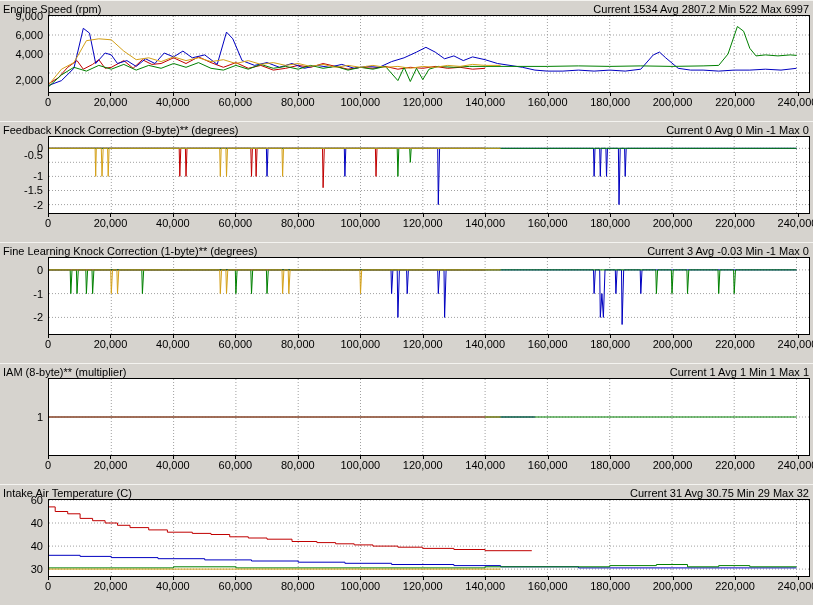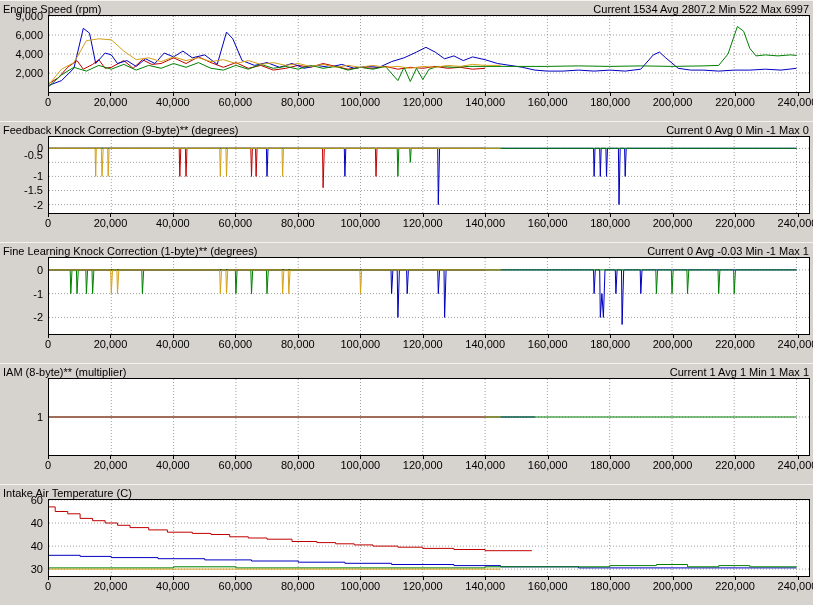--- a/index.html
+++ b/index.html
@@ -36,21 +36,21 @@
 </head>
 <body>
 
 <section class="panel">
   <header class="panel-header">
     <span class="panel-title">Engine Speed (rpm)</span>
     <span class="panel-stats">Current 1534 Avg 2807.2 Min 522 Max 6997</span>
   </header>
   <div class="plot-row">
     <div class="y-gutter">
-        <span class="y-tick-label" style="top: 58px;">2,000</span>
+        <span class="y-tick-label" style="top: 65px;">2,000</span>
         <span class="y-tick-label" style="top: 39px;">4,000</span>
         <span class="y-tick-label" style="top: 20px;">6,000</span>
         <span class="y-tick-label" style="top: 1px;">9,000</span>
       </div>
     <div class="plot-box">
       <svg class="plot">
           <line x1="62.3" y1="0" x2="62.3" y2="76" stroke="#a0a0a0" stroke-dasharray="1 2"></line>
           <line x1="124.6" y1="0" x2="124.6" y2="76" stroke="#a0a0a0" stroke-dasharray="1 2"></line>
           <line x1="186.9" y1="0" x2="186.9" y2="76" stroke="#a0a0a0" stroke-dasharray="1 2"></line>
           <line x1="249.2" y1="0" x2="249.2" y2="76" stroke="#a0a0a0" stroke-dasharray="1 2"></line>
@@ -168,21 +168,21 @@
       <i class="x-tick" style="left: 90.1639%;"></i>
       <span class="x-tick-label" style="left: 90.1639%;">220,000</span>
       <i class="x-tick" style="left: 98.3607%;"></i>
       <span class="x-tick-label" style="left: 98.3607%;">240,000</span>
     </div>
 </section>
 
 <section class="panel">
   <header class="panel-header">
     <span class="panel-title">Fine Learning Knock Correction (1-byte)** (degrees)</span>
-    <span class="panel-stats">Current 0 Avg -0.03 Min -1 Max 1</span>
+    <span class="panel-stats">Current 3 Avg -0.03 Min -1 Max 0</span>
   </header>
   <div class="plot-row">
     <div class="y-gutter">
         <span class="y-tick-label" style="top: 12.875px;">0</span>
         <span class="y-tick-label" style="top: 36.625px;">-1</span>
         <span class="y-tick-label" style="top: 60.375px;">-2</span>
       </div>
     <div class="plot-box">
       <svg class="plot">
           <line x1="62.3" y1="0" x2="62.3" y2="76" stroke="#a0a0a0" stroke-dasharray="1 2"></line>
@@ -294,20 +294,21 @@
       <i class="x-tick" style="left: 90.1639%;"></i>
       <span class="x-tick-label" style="left: 90.1639%;">220,000</span>
       <i class="x-tick" style="left: 98.3607%;"></i>
       <span class="x-tick-label" style="left: 98.3607%;">240,000</span>
     </div>
 </section>
 
 <section class="panel">
   <header class="panel-header">
     <span class="panel-title">Intake Air Temperature (C)</span>
+    <span class="panel-stats">Current 31 Avg 30.75 Min 29 Max 32</span>
   </header>
   <div class="plot-row">
     <div class="y-gutter">
         <span class="y-tick-label" style="top: 70.0909px;">30</span>
         <span class="y-tick-label" style="top: 47.0606px;">40</span>
         <span class="y-tick-label" style="top: 24.0303px;">40</span>
         <span class="y-tick-label" style="top: 1px;">60</span>
       </div>
     <div class="plot-box">
       <svg class="plot">

